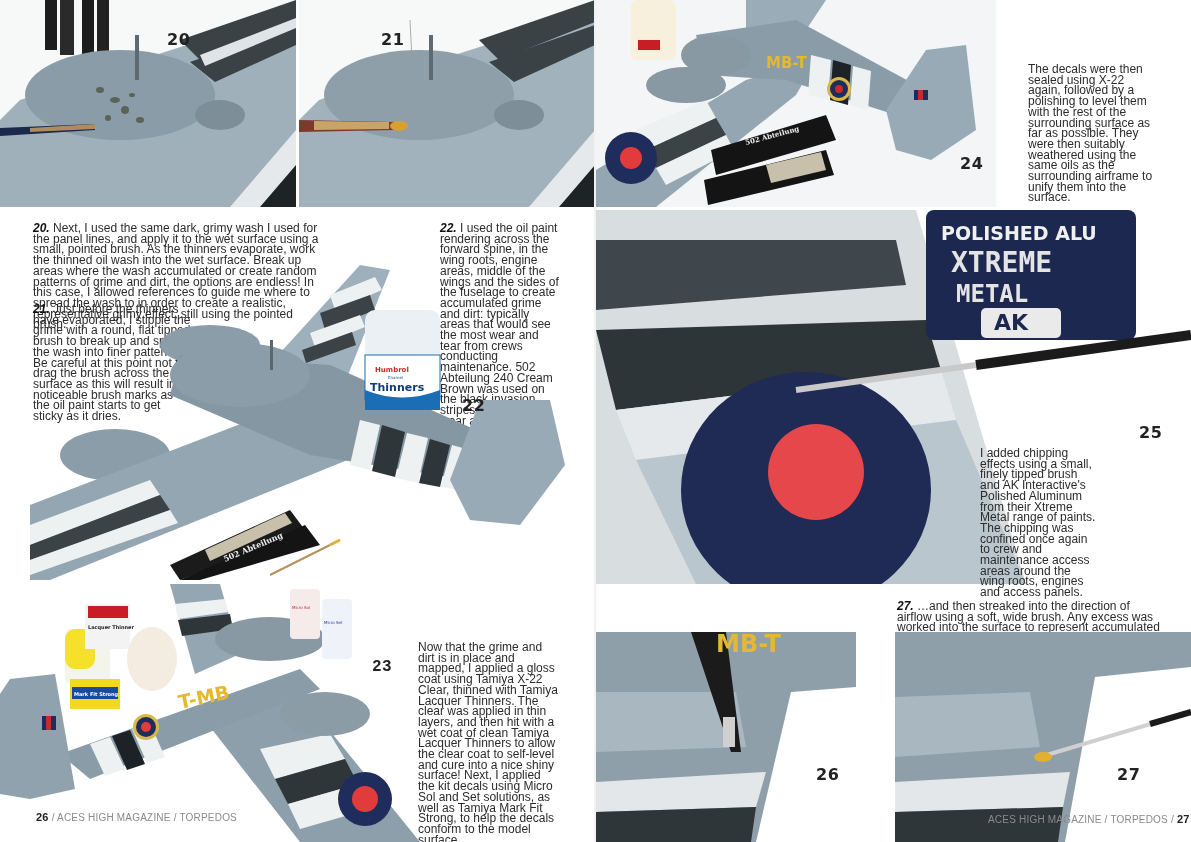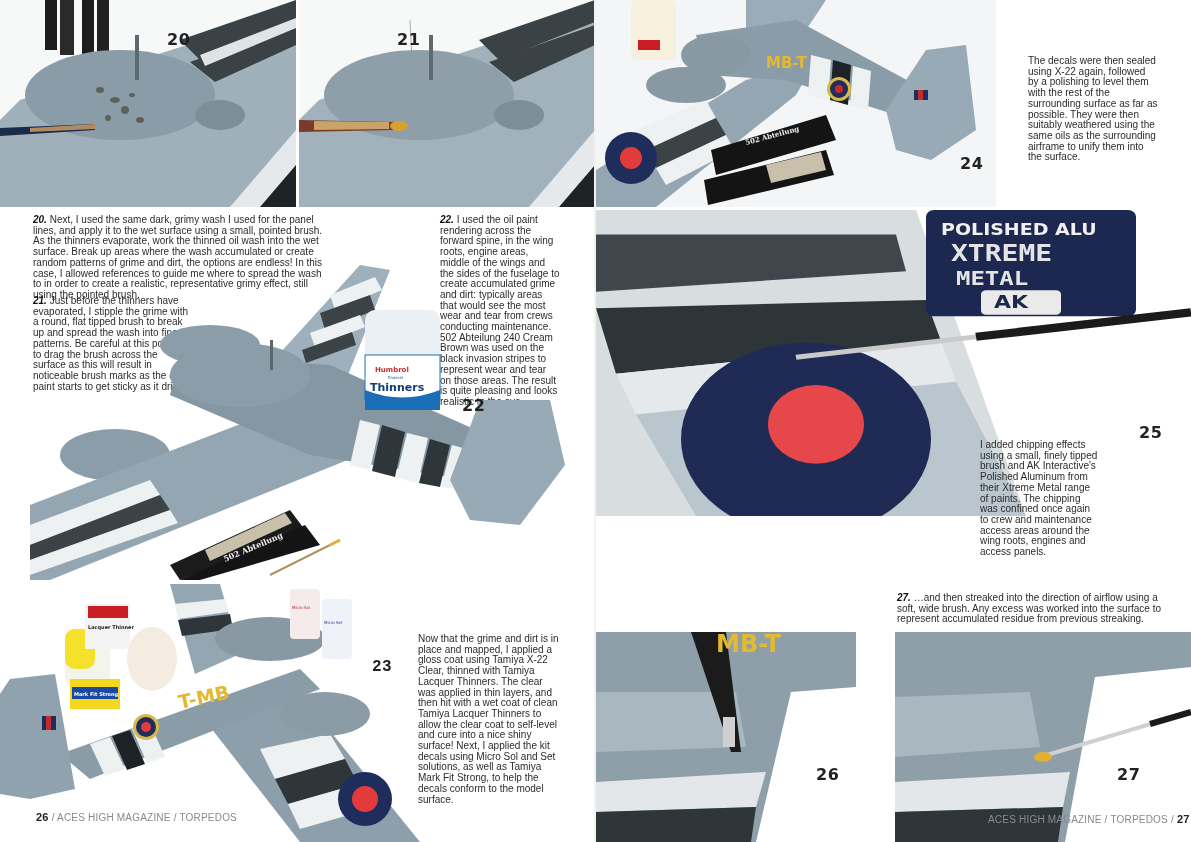--- a/index.html
+++ b/index.html
@@ -2,21 +2,21 @@
 <html><head>
 <meta charset="utf-8">
 <style>
   * { box-sizing: border-box; margin: 0; padding: 0; }
   html, body { width: 1191px; height: 842px; overflow: hidden; background: #ffffff; }
   body { position: relative; font-family: "Liberation Sans", sans-serif; color: #2a2a2a; }
   .spread { position: absolute; left: 0; top: 0; width: 1191px; height: 842px; background: #fff; }
   .photo { position: absolute; overflow: hidden; }
   .photo svg { display: block; width: 100%; height: 100%; }
   .fignum { position: absolute; font-family: "DejaVu Sans", sans-serif; font-weight: bold; font-size: 16px; letter-spacing: 0.5px; color: #222; }
-  .body-text { position: absolute; font-family: "Liberation Sans", sans-serif; font-size: 10px; line-height: 10.7px; color: #2b2b2b; }
+  .body-text { position: absolute; font-family: "Liberation Sans", sans-serif; font-size: 12px; line-height: 10.7px; color: #2b2b2b; margin-top: 8px; }
   .body-text b { font-weight: bold; color: #111; font-style: italic; }
   .right { text-align: left; }
   .footer { position: absolute; font-size: 10px; color: #8a8a8a; letter-spacing: 0.2px; font-family: "Liberation Sans", sans-serif; }
   .footer .pg { font-weight: bold; color: #222; font-size: 11px; }
   .gutter { position: absolute; left: 594px; top: 0; width: 2px; height: 842px; background: #f2f2f2; }
 </style>
 </head>
 <body>
 
 <div class="spread">
@@ -60,21 +60,21 @@
       <ellipse cx="120" cy="95" rx="95" ry="45" fill="#8e9fa9"></ellipse>
       <ellipse cx="220" cy="115" rx="25" ry="15" fill="#7d8e99"></ellipse>
       <rect x="130" y="35" width="4" height="45" fill="#5d6a72"></rect>
       <line x1="111" y1="20" x2="113" y2="60" stroke="#999" stroke-width="0.8"></line>
       <polygon points="230,207 296,130 296,207" fill="#e6e9eb"></polygon>
       <polygon points="260,207 296,165 296,207" fill="#1e2326"></polygon>
       <polygon points="0,120 95,122 95,130 0,132" fill="#7b3a2a"></polygon>
       <polygon points="15,121 90,122 90,129 15,130" fill="#c8a468"></polygon>
       <ellipse cx="100" cy="126" rx="9" ry="5" fill="#d8a030"></ellipse>
     </svg>
-    <div class="fignum" style="left:82px;top:30px;margin-left:16px;">21</div>
+    <div class="fignum" style="left:82px;top:30px;">21</div>
   </div>
 
   <div class="body-text" style="left:33px;top:215px;width:290px;">
     <b>20.</b><span> Next, I used the same dark, grimy wash I used for the panel lines, and apply it to the wet surface using a small, pointed brush. As the thinners evaporate, work the thinned oil wash into the wet surface. Break up areas where the wash accumulated or create random patterns of grime and dirt, the options are endless! In this case, I allowed references to guide me where to spread the wash to in order to create a realistic, representative grimy effect, still using the pointed brush.</span>
   </div>
 
   <div class="body-text" style="left:33px;top:296px;width:160px;">
     <b>21.</b><span> Just before the thinners have evaporated, I stipple the grime with a round, flat tipped brush to break up and spread the wash into finer patterns. Be careful at this point not to drag the brush across the surface as this will result in noticeable brush marks as the oil paint starts to get sticky as it dries.</span>
   </div>
 
@@ -225,21 +225,21 @@
       <polygon points="170,165 225,152 230,170 175,183" fill="#c9c0ac"></polygon>
       <text x="150" y="145" font-family="DejaVu Serif, serif" font-size="7" font-weight="bold" fill="#eee" transform="rotate(-15 150 145)">502 Abteilung</text>
     </svg>
     <div class="fignum" style="left:364px;top:154px;">24</div>
   </div>
 
   <div class="body-text" style="left:1028px;top:56px;width:130px;">
     <span>The decals were then sealed using X-22 again, followed by a polishing to level them with the rest of the surrounding surface as far as possible. They were then suitably weathered using the same oils as the surrounding airframe to unify them into the surface.</span>
   </div>
 
-  <div class="photo" style="left:596px;top:210px;width:595px;height:306px;">
+  <div class="photo" style="left:596px;top:210px;width:595px;height:374px;">
     <svg viewBox="0 0 595 374" preserveAspectRatio="none">
       <rect width="595" height="374" fill="#ffffff"></rect>
       <polygon points="0,0 320,0 430,374 0,374" fill="#d8dde0"></polygon>
       <polygon points="0,30 300,30 310,75 0,100" fill="#3f474c"></polygon>
       <polygon points="0,120 330,110 345,160 20,200" fill="#2e3539"></polygon>
       <polygon points="20,200 345,160 360,210 40,250" fill="#e5e9eb"></polygon>
       <polygon points="40,250 360,210 430,374 100,374" fill="#b9c6ce"></polygon>
       <ellipse cx="210" cy="280" rx="125" ry="118" fill="#1f2a55"></ellipse>
       <circle cx="220" cy="262" r="48" fill="#e6474a"></circle>
 

